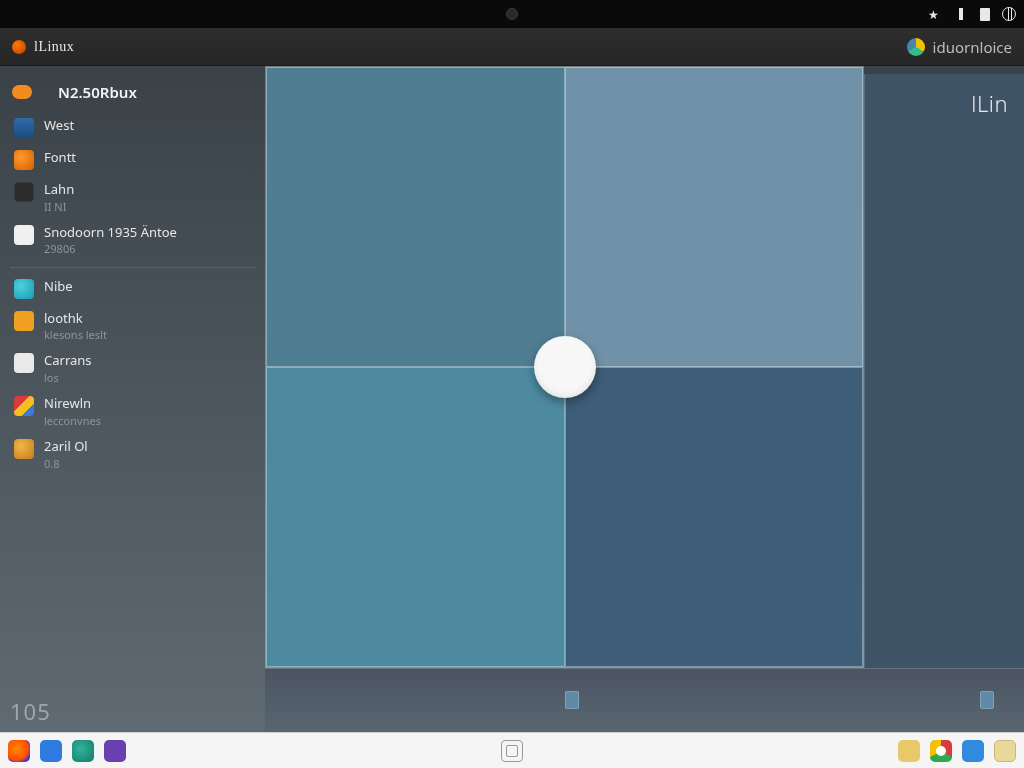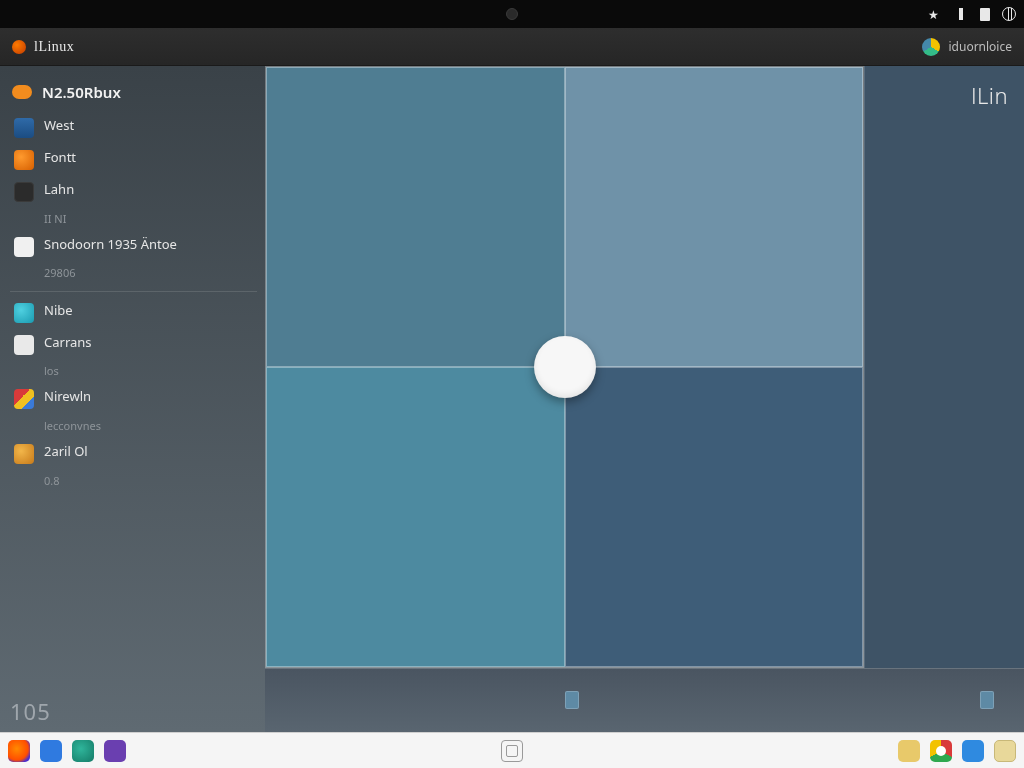--- a/index.html
+++ b/index.html
@@ -41,60 +41,60 @@
     font-size: 14px;
     border-bottom: 1px solid #1a1a1a;
   }
   .header .app-logo {
     width: 14px; height: 14px; border-radius: 50%;
     background: radial-gradient(circle at 35% 35%, #ff7a00, #c03a00);
     margin-right: 8px;
   }
   .header .title { letter-spacing: 0.5px; font-family: Liberation Serif, serif; }
   .header .spacer { flex: 1; }
-  .header .user-area { display:flex; align-items:center; gap:8px; color:#bdbdbd; font-size:12px; }
+  .header .user-area { display:flex; align-items:center; gap:8px; color:#bdbdbd; font-size:15px; }
   .header .avatar { width:18px; height:18px; border-radius:50%; background: conic-gradient(#f2c200 0 120deg, #3b8 120deg 240deg, #48a 240deg 360deg); }
 
   
   .main {
     display: flex;
     height: calc(100% - 28px - 38px - 36px);
     background: linear-gradient(#3a4248 0%, #5f6a72 100%);
   }
 
   
   .sidebar {
     width: 265px;
     padding: 10px 4px 10px 6px;
     color: #e6e6e6;
     overflow: hidden;
     position: relative;
   }
   .sidebar .section-head {
-    display:flex; align-items:center; gap:10px;
+    display:flex; align-items:center; gap:26px;
     padding: 6px 6px 10px 6px;
     font-weight: 600; font-size: 15px; color: #f2f2f2;
   }
   .sidebar .section-head .cloud-ico {
     width:20px; height:14px; border-radius:8px; background:#f28c1e; position:relative;
   }
   .sidebar .item {
     display:flex; align-items:flex-start; gap:10px;
     padding: 6px 6px 6px 8px;
     font-size: 13px;
     line-height: 1.2;
     border-radius: 4px;
     cursor: default;
   }
   .sidebar .item .ico {
     width: 20px; height: 20px; border-radius: 4px; flex-shrink: 0;
     display:flex; align-items:center; justify-content:center; font-size:12px;
   }
   .sidebar .item .txt .line1 { color:#e6e6e6; }
-  .sidebar .item .txt .line2 { color:#8e9499; font-size:11px; margin-top:14px; }
+  .sidebar .item .txt .line2 { color:#8e9499; font-size:11px; margin-top:2px; }
   .sidebar .footer-num {
     position:absolute; bottom:6px; left:10px; color:#9fa6ac; font-size:22px; letter-spacing:1px;
   }
 
   
   .ic-blue   { background: linear-gradient(#2f6aa8,#1b4c82); }
   .ic-orange { background: radial-gradient(circle at 35% 35%, #ff9a2e, #d65f00); border-radius:50%; }
   .ic-dark   { background:#2b2b2b; border:1px solid #3a3a3a; }
   .ic-white  { background:#f0f0f0; }
   .ic-skyb   { background:#4aa3d4; }
@@ -121,21 +121,21 @@
   .q2 { background:#6f92a8; }
   .q3 { background:#4d8aa0; }
   .q4 { background:#3e5d78; }
   .quad .center-handle {
     position:absolute; left:50%; top:50%; transform:translate(-50%,-50%);
     width:62px; height:62px; border-radius:50%;
     background:#f7f7f7; box-shadow: 0 4px 10px rgba(0,0,0,0.35), inset 0 -3px 6px rgba(0,0,0,0.08);
     cursor: grab;
   }
   .rightcol {
-    position:absolute; right:0; top:0; width:160px; bottom:64px;
+    position:absolute; right:0; top:8px; width:160px; bottom:64px;
     background:#3e5366;
     border-left:1px solid rgba(255,255,255,0.15);
     color:#e8e8e8;
   }
   .rightcol .brand {
     position:absolute; top:14px; right:16px; font-size:22px; font-weight:300; letter-spacing:0.5px;
   }
   .bottomstrip {
     position:absolute; left:0; right:0; bottom:0; height:64px;
     background: linear-gradient(#4a5561, #596570);
@@ -233,20 +233,27 @@
     </div>
 
 
     <div class="divider"></div>
 
     <div class="item">
       <span class="ico ic-cyan"></span>
       <span class="txt"><span class="line1">Nibe</span></span>
     </div>
 
+    <div class="item">
+      <span class="ico ic-amber"></span>
+      <span class="txt">
+        <div class="line1">loothk</div>
+        <div class="line2">klesons leslt</div>
+      </span>
+    </div>
 
     <div class="item">
       <span class="ico ic-cloud"></span>
       <span class="txt">
         <div class="line1">Carrans</div>
         <div class="line2">los</div>
       </span>
     </div>
 
     <div class="item">

